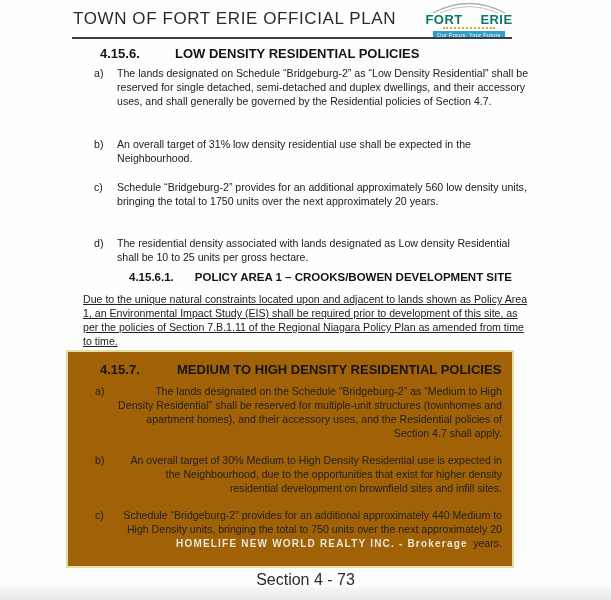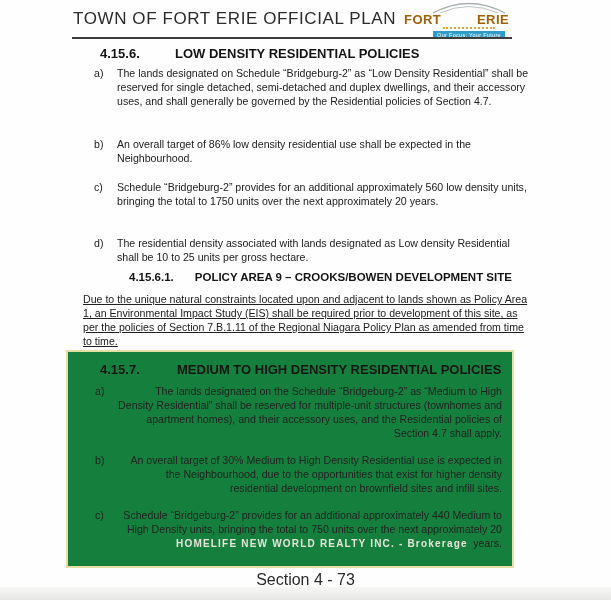--- a/index.html
+++ b/index.html
@@ -11,22 +11,22 @@
   .doc-title{
     position:absolute;left:73px;top:9px;font-size:17px;letter-spacing:0.6px;
     color:#2b2b2b;white-space:nowrap;
   }
   .header-rule{
     position:absolute;left:72px;top:37px;width:440px;height:2px;background:#3d3d3d;
   }
   .logo{position:absolute;left:429px;top:1px;width:80px;text-align:center;}
   .logo-arch{display:block;margin:0 auto;}
   .logo-word{
-    font-size:13px;font-weight:bold;color:#a16207;letter-spacing:0.4px;
-    line-height:12px;display:flex;align-items:center;justify-content:flex-end;gap:18px;
+    font-size:13px;font-weight:bold;color:#0f766e;letter-spacing:0.4px;
+    line-height:12px;display:flex;align-items:center;justify-content:center;gap:9px;
   }
   .logo-dashes{
     width:52px;height:0;border-bottom:2px dotted #e0a33c;margin:1px auto 2px auto;
   }
   .logo-banner{
     background:#2e9dc9;color:#ffffff;font-size:5.5px;line-height:8px;
     width:72px;margin:0 auto;letter-spacing:0.3px;white-space:nowrap;overflow:hidden;
   }
   
   .sec-head{position:absolute;left:100px;font-size:13px;font-weight:bold;color:#141414;white-space:nowrap;}
@@ -34,21 +34,21 @@
   .subsec-head{position:absolute;left:129px;font-size:11.5px;font-weight:bold;color:#141414;white-space:nowrap;}
   .subsec-head .num{margin-right:21px;}
   
   .item{position:absolute;left:94px;display:flex;font-size:10.6px;line-height:14px;color:#212121;}
   .item .lbl{width:23px;flex:0 0 23px;}
   .item .txt{width:416px;}
   .para{position:absolute;left:83px;width:445px;font-size:10.6px;line-height:14px;color:#212121;}
   
   .hl-box{
     position:absolute;left:66px;top:350px;width:444px;height:214px;
-    border:2px solid #e6dfa3;background:#15803d;
+    border:2px solid #e6dfa3;background:#a16207;
   }
   .hl-box .sec-head{left:32px;top:10px;position:absolute;}
   .hl-box .sec-num{width:77px;}
   .hl-box .item{left:27px;}
   .hl-box .item .txt{width:384px;text-align:right;}
   .watermark{
     position:absolute;left:108px;top:186px;width:320px;
     font-size:10px;font-weight:bold;letter-spacing:1.2px;color:#e6e4da;
     white-space:nowrap;overflow:hidden;
   }
@@ -91,35 +91,35 @@
     <span class="sec-num">4.15.6.</span><span>LOW DENSITY RESIDENTIAL POLICIES</span>
   </div>
 
   <div class="item" style="top:66px;">
     <span class="lbl">a)</span>
     <div class="txt">The lands designated on Schedule “Bridgeburg-2” as “Low Density Residential” shall be reserved for single detached, semi-detached and duplex dwellings, and their accessory uses, and shall generally be governed by the Residential policies of Section 4.7.</div>
   </div>
 
   <div class="item" style="top:137px;">
     <span class="lbl">b)</span>
-    <div class="txt">An overall target of 86% low density residential use shall be expected in the Neighbourhood.</div>
+    <div class="txt">An overall target of 31% low density residential use shall be expected in the Neighbourhood.</div>
   </div>
 
   <div class="item" style="top:180px;">
     <span class="lbl">c)</span>
     <div class="txt">Schedule “Bridgeburg-2” provides for an additional approximately 560 low density units, bringing the total to 1750 units over the next approximately 20 years.</div>
   </div>
 
   <div class="item" style="top:236px;">
     <span class="lbl">d)</span>
     <div class="txt">The residential density associated with lands designated as Low density Residential shall be 10 to 25 units per gross hectare.</div>
   </div>
 
   <div class="subsec-head" style="top:271px;">
-    <span class="num">4.15.6.1.</span><span>POLICY AREA 9 – CROOKS/BOWEN DEVELOPMENT SITE</span>
+    <span class="num">4.15.6.1.</span><span>POLICY AREA 1 – CROOKS/BOWEN DEVELOPMENT SITE</span>
   </div>
 
   <div class="para" style="top:292px;text-decoration:underline;">Due to the unique natural constraints located upon and adjacent to lands shown as Policy Area 1, an Environmental Impact Study (EIS) shall be required prior to development of this site, as per the policies of Section 7.B.1.11 of the Regional Niagara Policy Plan as amended from time to time.</div>
 
   <div class="hl-box">
     <div class="sec-head">
       <span class="sec-num">4.15.7.</span><span>MEDIUM TO HIGH DENSITY RESIDENTIAL POLICIES</span>
     </div>
 
     <div class="item" style="top:32px;">

